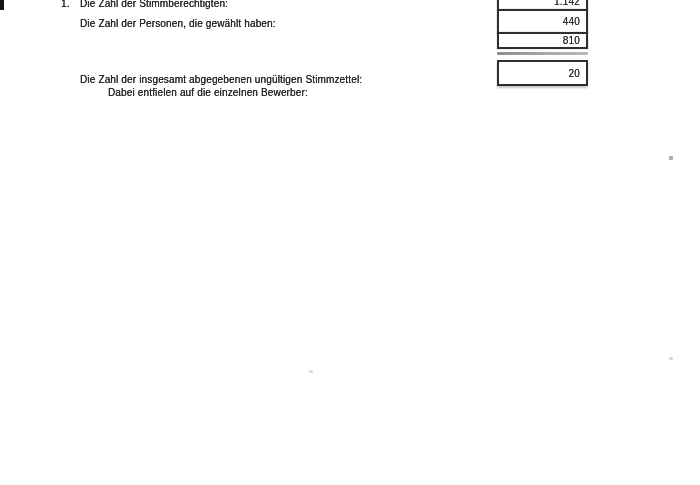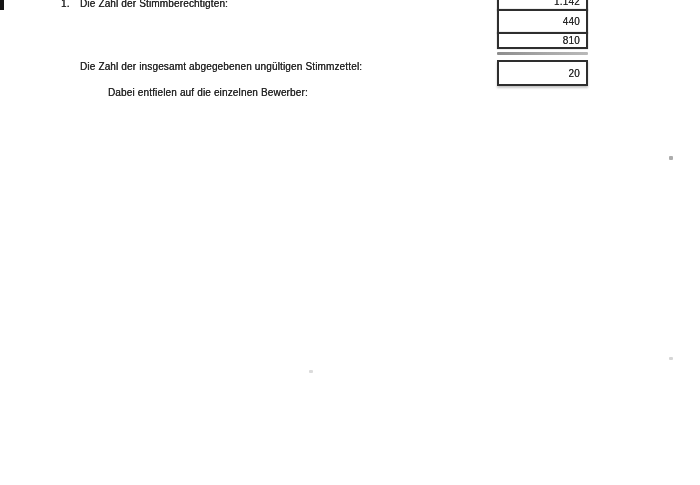--- a/index.html
+++ b/index.html
@@ -26,21 +26,21 @@
     line-height: 11px;
     color: #262626;
     letter-spacing: 0.15px;
     text-shadow: 0 0 0.6px rgba(40,40,40,0.85), 0.3px 0.3px 0.5px rgba(90,90,90,0.4);
     white-space: nowrap;
   }
   .item-no   { left: 61px; top: -2px; }
   .lbl-1     { left: 80px; top: -2px; }
   .lbl-2     { left: 80px; top: 18px; }
   .lbl-3     { left: 80px; top: 37px; }
-  .lbl-4     { left: 80px; top: 61px; }
+  .lbl-4     { left: 80px; top: 74px; }
   .lbl-close { left: 80px; top: 87px; padding-left: 28px; }
 
   
   .vbox {
     position: absolute;
     left: 497px;
     width: 91px;
     box-sizing: border-box;
     border: 2px solid #2e2e2e;
     box-shadow: 0 0 1px rgba(80,80,80,0.55);
@@ -93,20 +93,21 @@
 <body>
 
 <div class="sheet">
 
   <div class="corner-mark"></div>
 
   <span class="scan-text item-no">1.</span>
 
   <span class="scan-text lbl-1">Die Zahl der Stimmberechtigten:</span>
 
+  <span class="scan-text lbl-2">Die Zahl der Personen, die gewählt haben:</span>
 
 
   <span class="scan-text lbl-4">Die Zahl der insgesamt abgegebenen ungültigen Stimmzettel:</span>
 
   <div class="vbox box-1">
     <span>1.142</span>
   </div>
 
   <div class="vbox box-2">
     <span>440</span>

